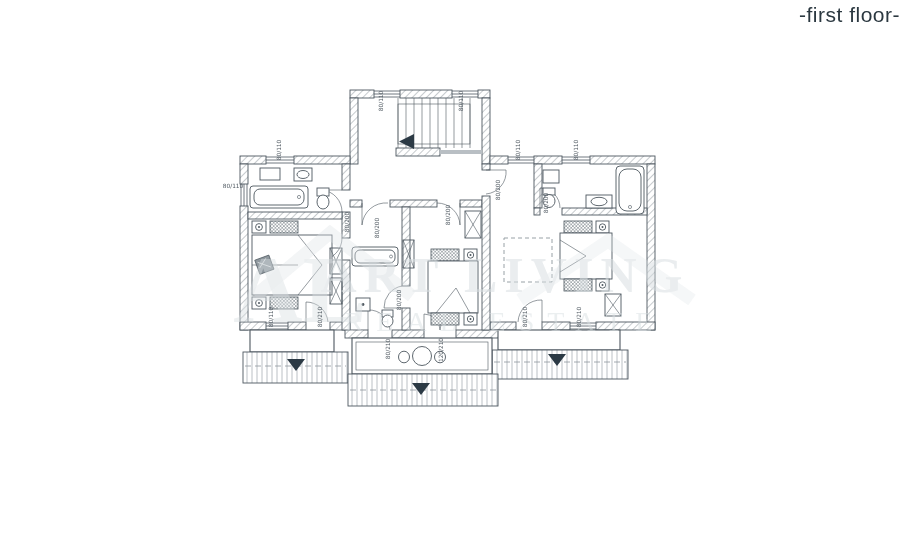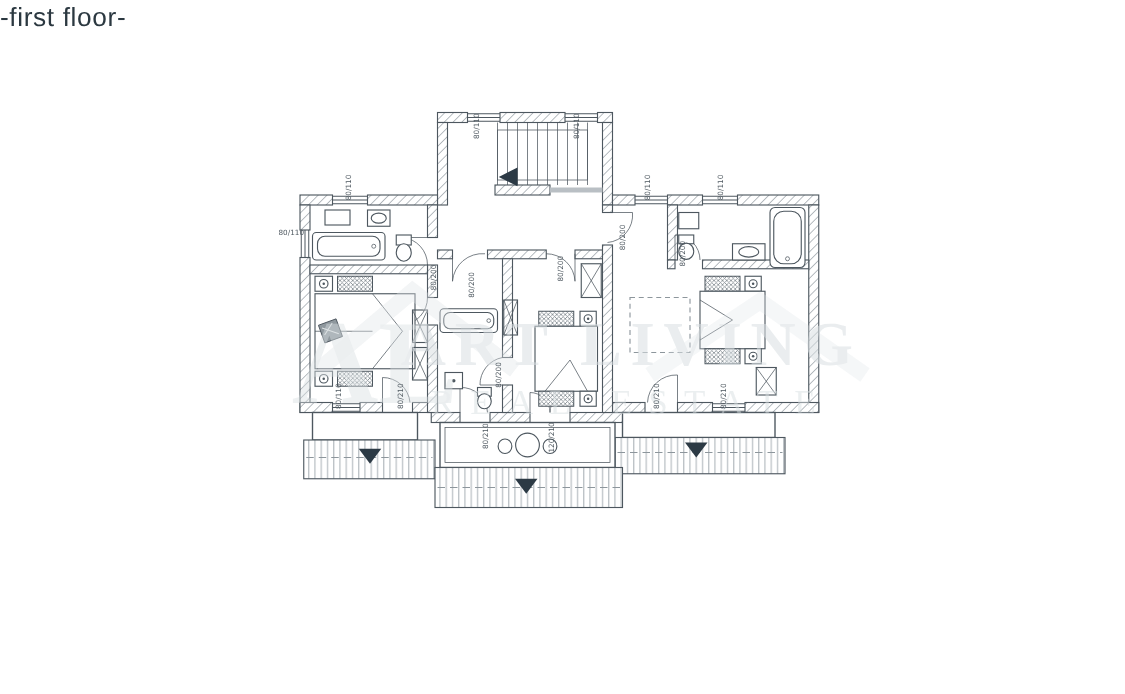--- a/index.html
+++ b/index.html
@@ -5,21 +5,21 @@
   :root{
     --ink:#2b3840; --line:#4d575f; --lineLight:#8d969c; --dark:#2c3a45;
     --wm:#d9dfe2;
   }
   html,body{margin:0;padding:0;background:#fff;}
   .canvas{
     position:relative;width:900px;height:555px;background:#ffffff;
     font-family:"Liberation Sans",sans-serif;overflow:hidden;
   }
   .title{
-    position:absolute;top:3px;left:0;right:0;text-align:left;
+    position:absolute;top:3px;left:0;right:0;text-align:right;
     font-size:21px;font-weight:400;color:var(--ink);letter-spacing:.5px;
   }
   svg{position:absolute;left:0;top:0;}
   .wall{fill:url(#hatchP);stroke:var(--line);stroke-width:.9;}
   .furn{fill:#ffffff;stroke:var(--line);stroke-width:.9;}
   .nofill{fill:none;stroke:var(--line);stroke-width:.9;}
   .thin{fill:none;stroke:var(--line);stroke-width:.6;}
   .pillow{fill:url(#pillowP);stroke:var(--line);stroke-width:.8;}
   .deckA{fill:url(#deckP);stroke:var(--line);stroke-width:.9;}
   .floorA{fill:#ffffff;stroke:var(--line);stroke-width:1.1;}

